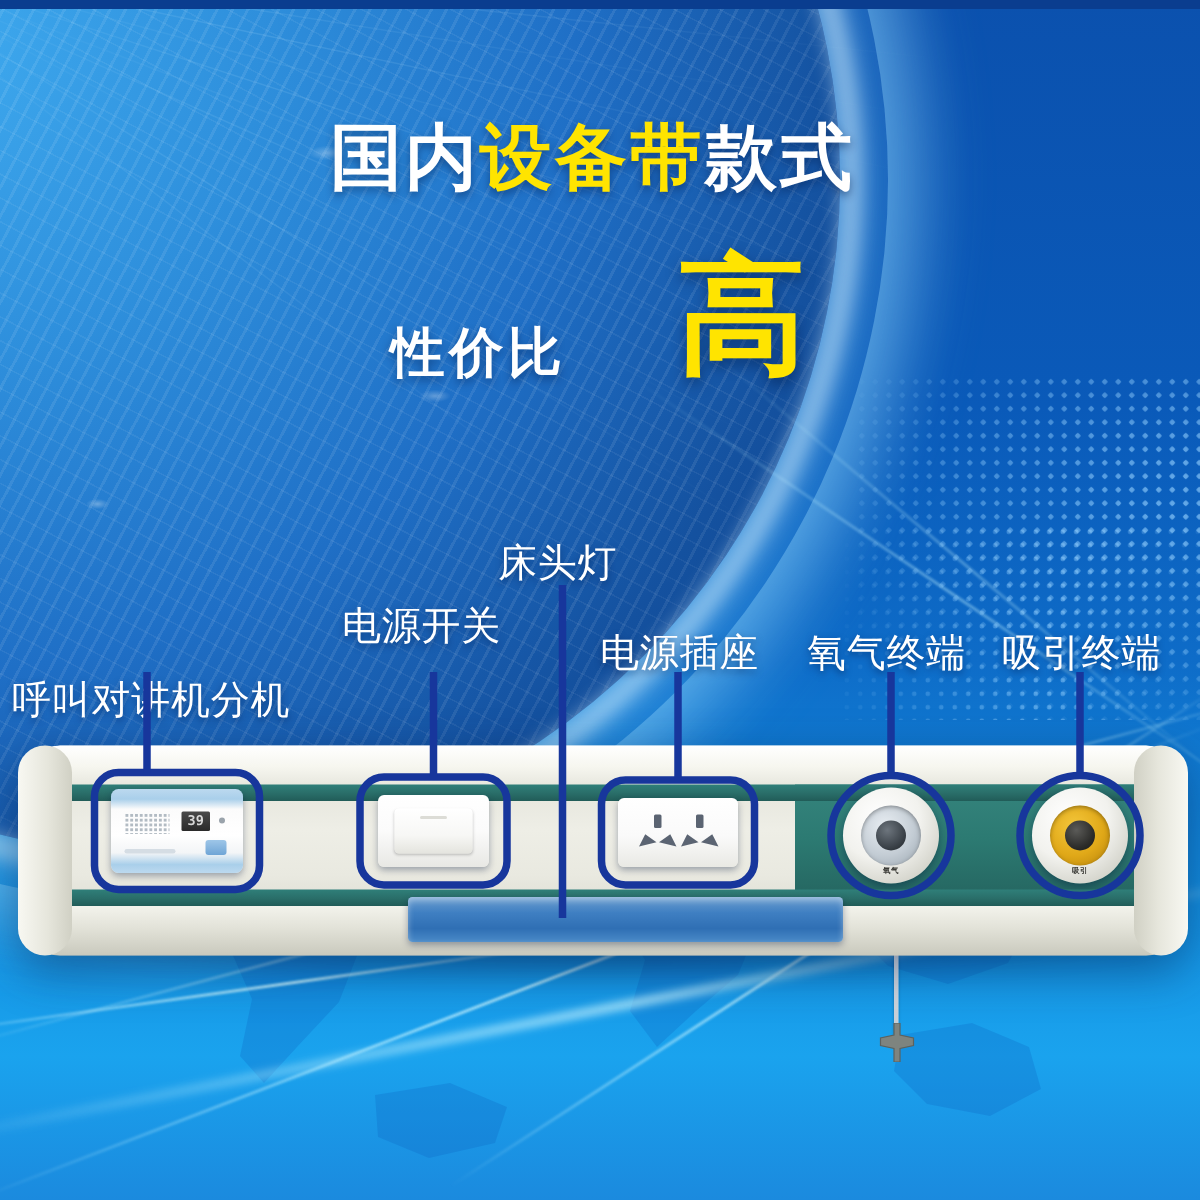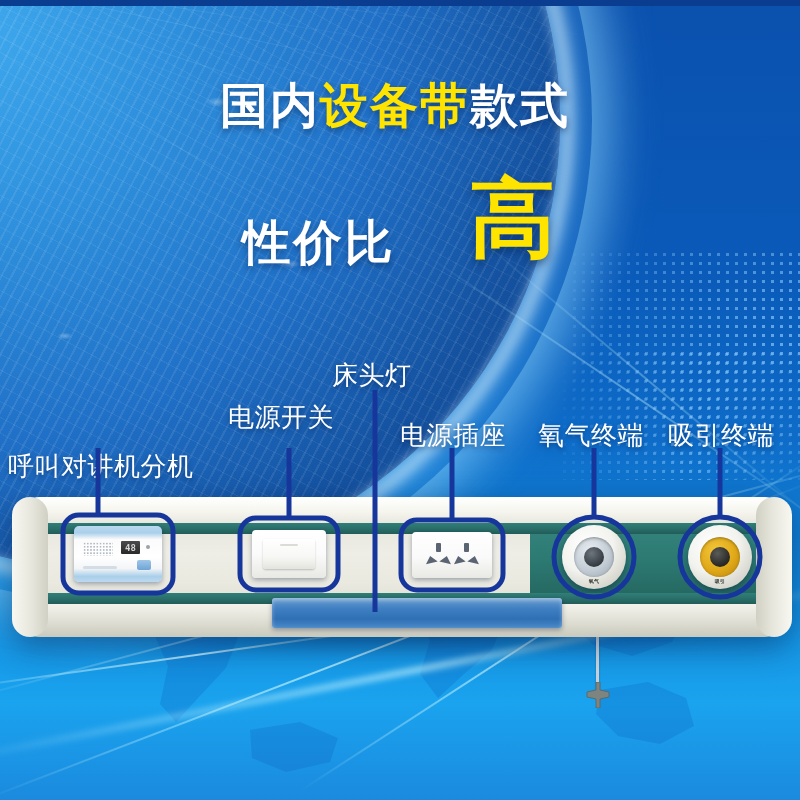--- a/index.html
+++ b/index.html
@@ -130,21 +130,21 @@
   }
   .hl-line1 .w{ color:#ffffff; text-shadow:0 3px 6px rgba(0,25,70,.45); }
   .hl-line1 .y{ color:#ffe400; text-shadow:0 3px 6px rgba(0,25,70,.45); }
 
   .hl-line2{
     position:absolute; left:0; top:95px; width:800px;
     display:flex; align-items:center; justify-content:center;
     gap:74px;
   }
   .hl-xjb{
-    font-size:48px; font-weight:bold; color:#ffffff; letter-spacing:3px;
+    font-size:36px; font-weight:bold; color:#ffffff; letter-spacing:3px;
     text-shadow:0 3px 6px rgba(0,25,70,.45);
     margin-top:38px;
   }
   .hl-gao{
     font-size:86px; font-weight:bold; color:#ffe400; line-height:86px;
     text-shadow:0 4px 9px rgba(0,25,70,.5);
     position:relative; top:-6px;
   }
 
   
@@ -424,21 +424,21 @@
       <div class="panel-lower"></div>
     </div>
     <div class="endcap left"></div>
     <div class="endcap right"></div>
   </div>
 
   <div class="lamp-strip"></div>
 
   <div class="device intercom">
     <div class="ic-grille"></div>
-    <div class="ic-display">48</div>
+    <div class="ic-display">39</div>
     <div class="ic-led"></div>
     <div class="ic-btn"></div>
     <div class="ic-slot"></div>
   </div>
 
   <div class="device switch-plate">
     <div class="switch-rocker"></div>
   </div>
 
   <div class="device socket-plate">

